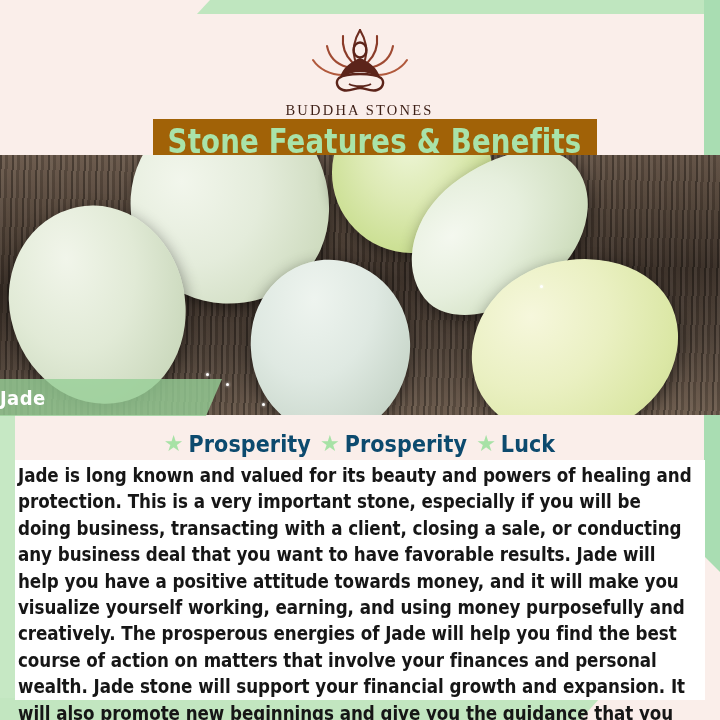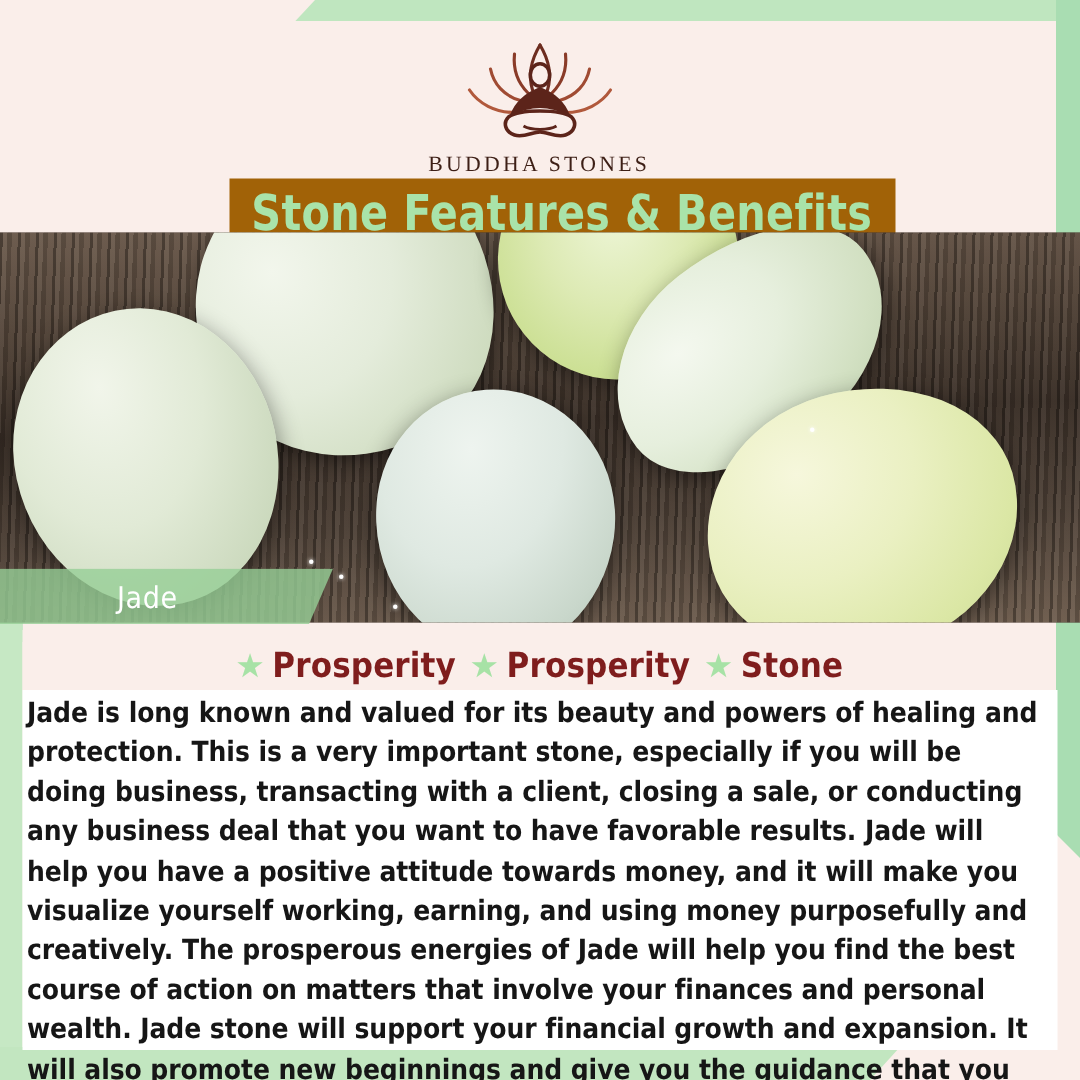--- a/index.html
+++ b/index.html
@@ -194,23 +194,22 @@
     left: 0;
     top: 379px;
     width: 222px;
     height: 37px;
     background: rgba(150, 206, 150, 0.80);
     clip-path: polygon(0 0, 100% 0, calc(100% - 16px) 100%, 0 100%);
     display: flex;
     align-items: center;
   }
   .jade-text {
-    margin-left: 78px;
     font-family: "Liberation Sans Narrow", "DejaVu Sans Condensed", "Liberation Sans", sans-serif;
-    font-weight: normal;
+    font-weight: bold;
     font-size: 20px;
     color: #ffffff;
     letter-spacing: 0.4px;
   }
 
   
   .benefits {
     position: absolute;
     top: 428px;
     left: 15px;
@@ -229,21 +228,21 @@
   }
   .star {
     color: #a7e2a6;
     font-size: 22px;
     line-height: 1;
   }
   .benefit-label {
     font-family: "Liberation Sans Narrow", "DejaVu Sans Condensed", "Liberation Sans", sans-serif;
     font-weight: bold;
     font-size: 23px;
-    color: #7f1d1d;
+    color: #0c4a6e;
     letter-spacing: 0.1px;
   }
 
   
   .body-copy {
     position: absolute;
     top: 460px;
     left: 15px;
     width: 690px;
     height: 240px;
@@ -321,21 +320,21 @@
     <div class="benefit">
       <span class="star">★</span>
       <span class="benefit-label">Prosperity</span>
     </div>
     <div class="benefit">
       <span class="star">★</span>
       <span class="benefit-label">Prosperity</span>
     </div>
     <div class="benefit">
       <span class="star">★</span>
-      <span class="benefit-label">Stone</span>
+      <span class="benefit-label">Luck</span>
     </div>
   </div>
 
   <div class="body-copy">
     <p>Jade is long known and valued for its beauty and powers of healing and protection. This is a very important stone, especially if you will be doing business, transacting with a client, closing a sale, or conducting any business deal that you want to have favorable results. Jade will help you have a positive attitude towards money, and it will make you visualize yourself working, earning, and using money purposefully and creatively. The prosperous energies of Jade will help you find the best course of action on matters that involve your finances and personal wealth. Jade stone will support your financial growth and expansion. It will also promote new beginnings and give you the guidance that you need to be successful and wealthy!</p>
   </div>
 
 </div>
 
 </body></html>

